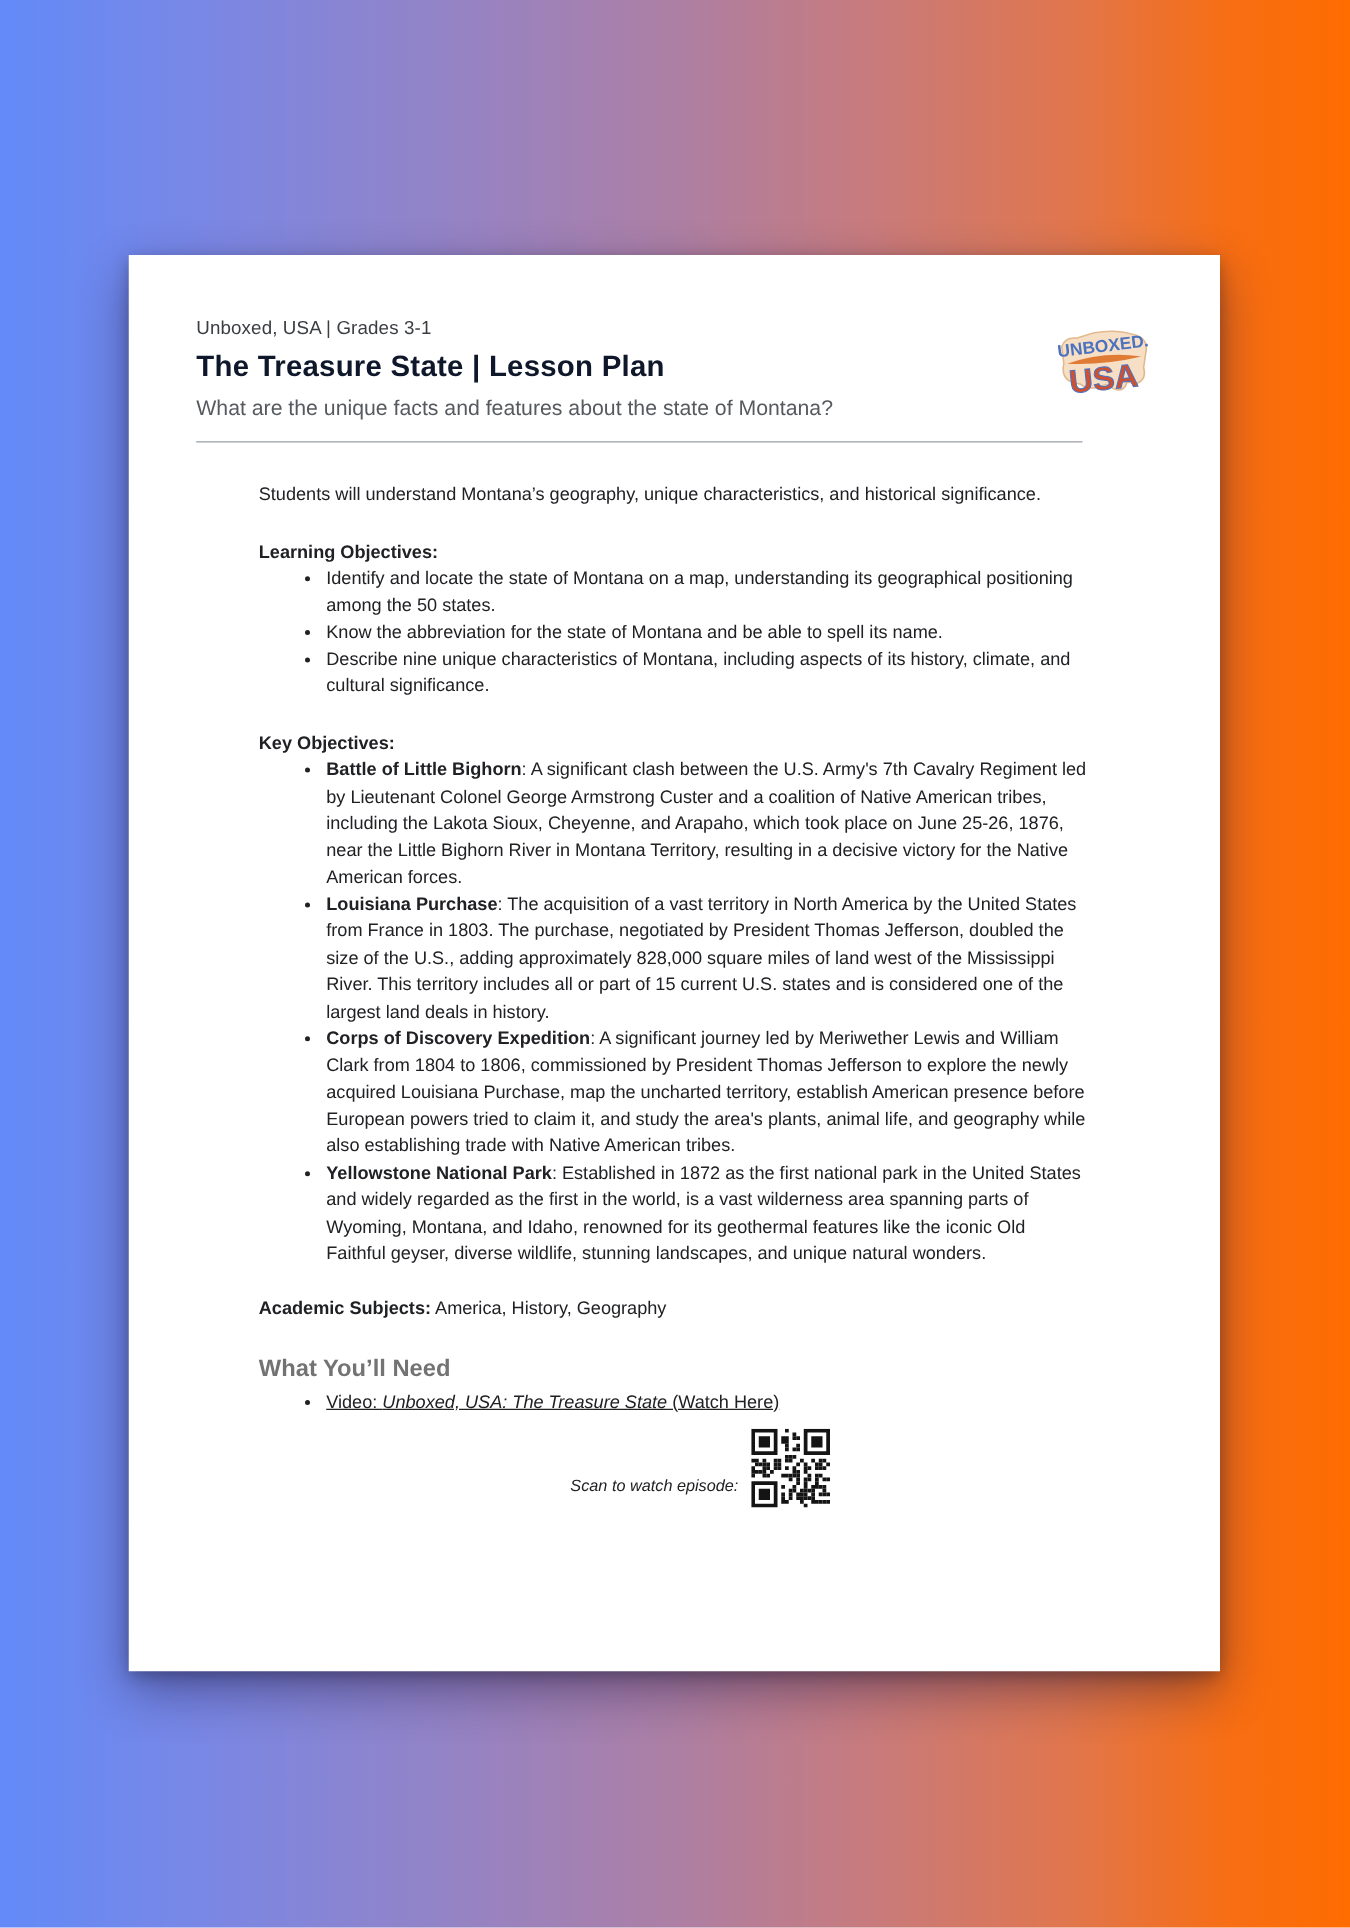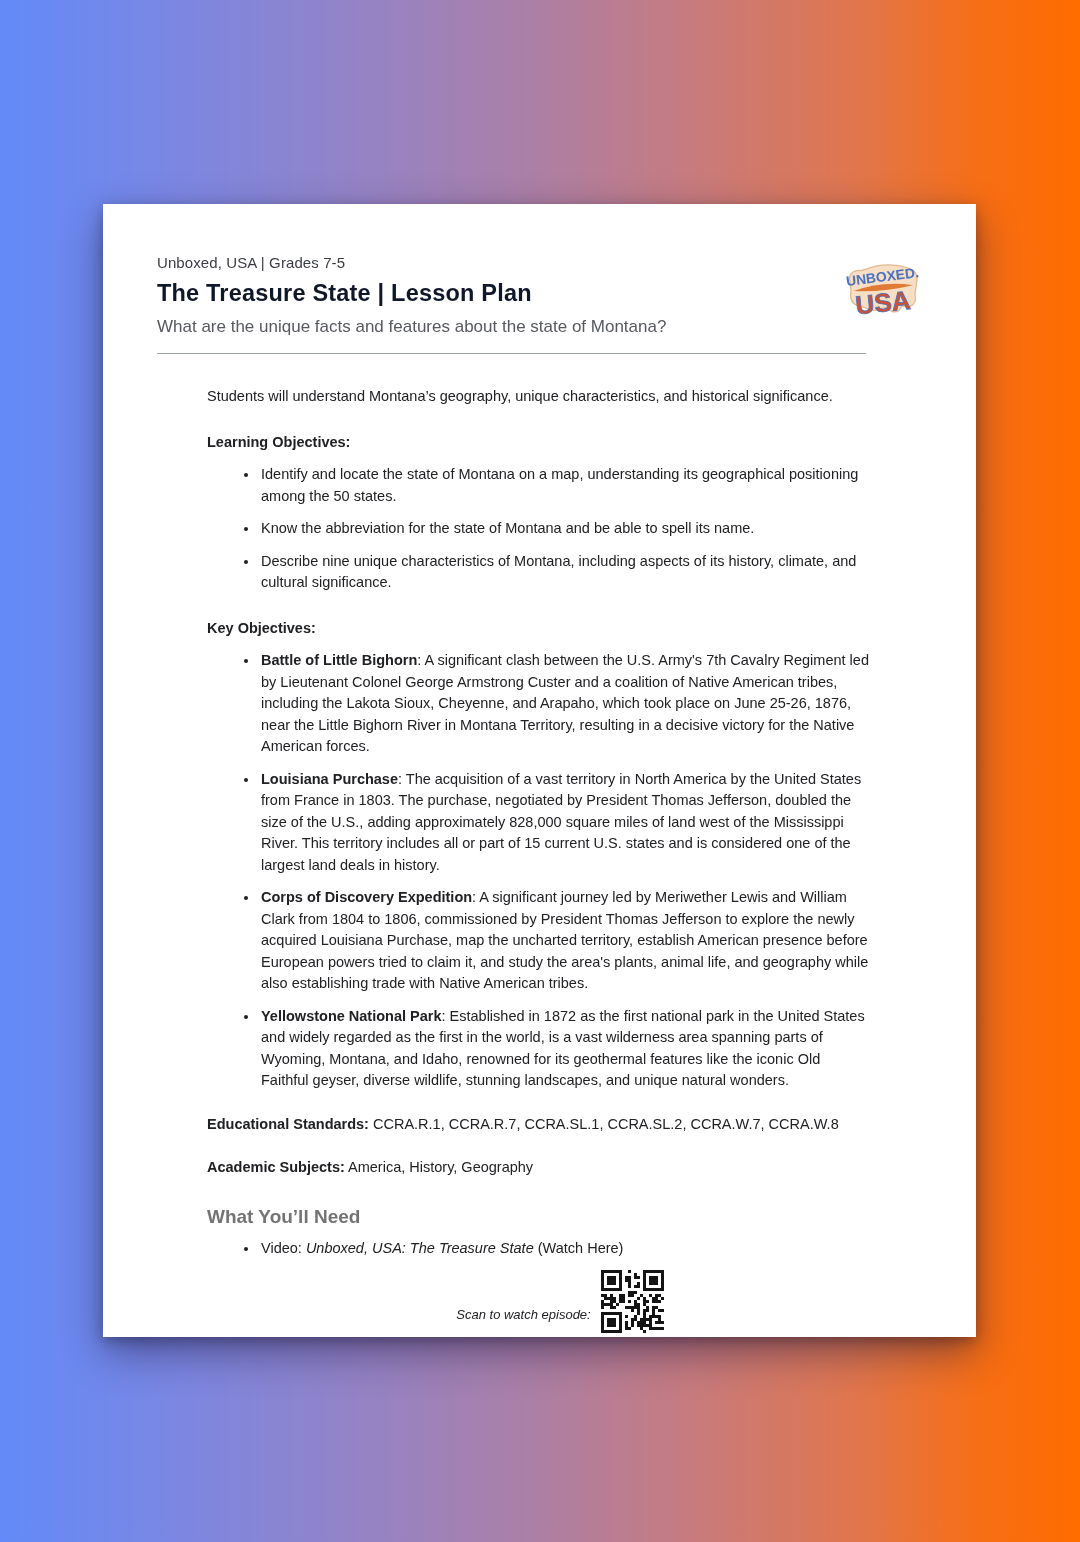--- a/index.html
+++ b/index.html
@@ -20,39 +20,39 @@
   .header{position:relative;padding:50px 0 0 54px;}
   .kicker{font-size:15px;color:#3a3d42;letter-spacing:.1px;}
   .title{font-size:23.5px;font-weight:bold;color:#0f172a;margin-top:9px;letter-spacing:.2px;}
   .subtitle{font-size:17px;color:#56595e;margin-top:10px;}
   .rule{border:none;border-top:1px solid #9aa0a6;margin:16px 110px 0 54px;height:0;}
   .logo{position:absolute;top:42px;right:51px;width:84px;height:86px;}
   .content{margin:32px 106px 0 104px;font-size:14.5px;line-height:21.5px;color:#202124;}
   .section{margin-top:24px;}
   .bold-head{font-weight:bold;}
   ul{margin:0;padding-left:52px;}
-  li{padding-left:2px;margin-top:11px;}
+  li{padding-left:2px;}
   li b{font-weight:bold;}
   .inline-line{margin-top:22px;white-space:nowrap;}
   .wyn-head{margin-top:27px;font-size:19px;font-weight:bold;color:#737373;}
-  .wyn-list{margin-top:5px;}
+  .wyn-list{margin-top:5px;text-decoration:underline;}
   .qr-row{display:flex;justify-content:center;align-items:flex-end;margin:10px -43px 0 0;}
   .qr-caption{font-style:italic;font-size:13px;color:#202124;margin:0 10px 7px 0;}
   .qr-box{width:63px;height:63px;}
   .em{font-style:italic;}
 </style>
 </head>
 <body>
 
 <div class="bg"></div>
 
 <div class="page">
 
   <div class="header">
-    <div class="kicker">Unboxed, USA | Grades 7-5</div>
+    <div class="kicker">Unboxed, USA | Grades 3-1</div>
     <div class="title">The Treasure State | Lesson Plan</div>
     <div class="subtitle">What are the unique facts and features about the state of Montana?</div>
 
     <div class="logo">
       <svg viewBox="0 0 100 100" width="84" height="86" aria-hidden="true">
         <path d="M10,36 Q13,27 24,28 L40,23 Q62,19 80,25 Q93,29 90,42 L88,56 Q91,67 82,71 L72,70 Q70,79 61,77 L52,72 Q38,79 28,72 L20,70 Q9,66 12,52 Z" fill="#f6dfc4" stroke="#e2b98e" stroke-width="1.5"></path>
         <text x="50" y="41" text-anchor="middle" font-size="16.5" font-weight="bold" fill="#4a72c0" transform="rotate(-7 50 41)">UNBOXED.</text>
         <path d="M15,50 Q50,40 86,48 Q50,54 15,50 Z" fill="#e07b35" transform="rotate(-4 50 49)"></path>
         <text x="50" y="77" text-anchor="middle" font-size="31" font-weight="bold" fill="#cf4f2e" stroke="#4a72c0" stroke-width="1" transform="rotate(-6 50 68)">USA</text>
       </svg>
@@ -77,21 +77,20 @@
     <div class="section">
       <div class="bold-head">Key Objectives:</div>
       <ul>
         <li><b>Battle of Little Bighorn</b><span>: A significant clash between the U.S. Army's 7th Cavalry Regiment led by Lieutenant Colonel George Armstrong Custer and a coalition of Native American tribes, including the Lakota Sioux, Cheyenne, and Arapaho, which took place on June 25-26, 1876, near the Little Bighorn River in Montana Territory, resulting in a decisive victory for the Native American forces.</span></li>
         <li><b>Louisiana Purchase</b><span>: The acquisition of a vast territory in North America by the United States from France in 1803. The purchase, negotiated by President Thomas Jefferson, doubled the size of the U.S., adding approximately 828,000 square miles of land west of the Mississippi River. This territory includes all or part of 15 current U.S. states and is considered one of the largest land deals in history.</span></li>
         <li><b>Corps of Discovery Expedition</b><span>: A significant journey led by Meriwether Lewis and William Clark from 1804 to 1806, commissioned by President Thomas Jefferson to explore the newly acquired Louisiana Purchase, map the uncharted territory, establish American presence before European powers tried to claim it, and study the area's plants, animal life, and geography while also establishing trade with Native American tribes.</span></li>
         <li><b>Yellowstone National Park</b><span>: Established in 1872 as the first national park in the United States and widely regarded as the first in the world, is a vast wilderness area spanning parts of Wyoming, Montana, and Idaho, renowned for its geothermal features like the iconic Old Faithful geyser, diverse wildlife, stunning landscapes, and unique natural wonders.</span></li>
       </ul>
     </div>
 
-    <p class="inline-line"><b>Educational Standards:</b><span> CCRA.R.1, CCRA.R.7, CCRA.SL.1, CCRA.SL.2, CCRA.W.7, CCRA.W.8</span></p>
 
     <p class="inline-line"><b>Academic Subjects:</b><span> America, History, Geography</span></p>
 
     <div class="wyn-head">What You’ll Need</div>
     <ul class="wyn-list">
       <li><span>Video: </span><span class="em">Unboxed, USA: The Treasure State</span><span> (Watch Here)</span></li>
     </ul>
 
     <div class="qr-row">
       <span class="qr-caption">Scan to watch episode:</span>

